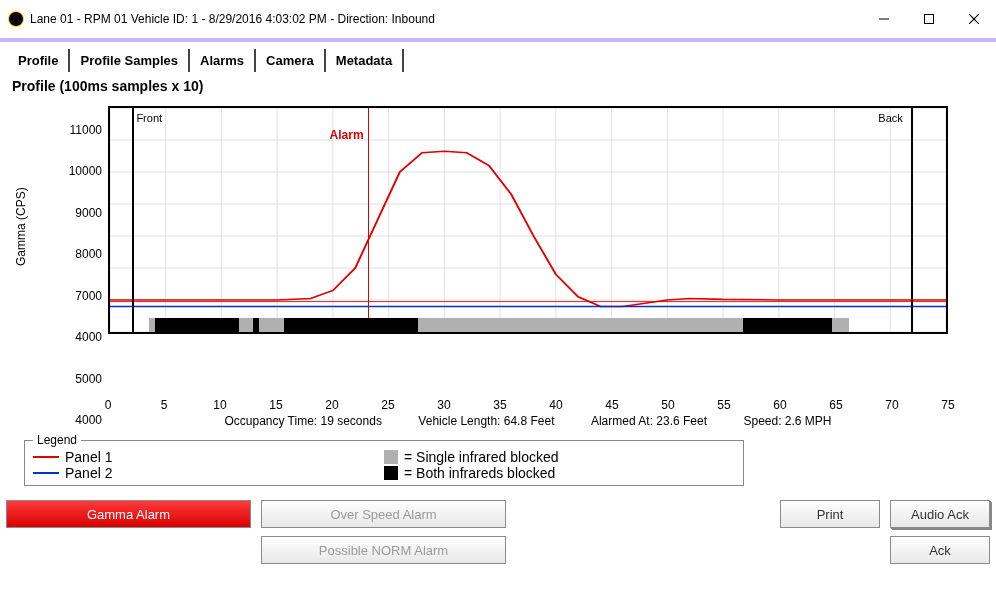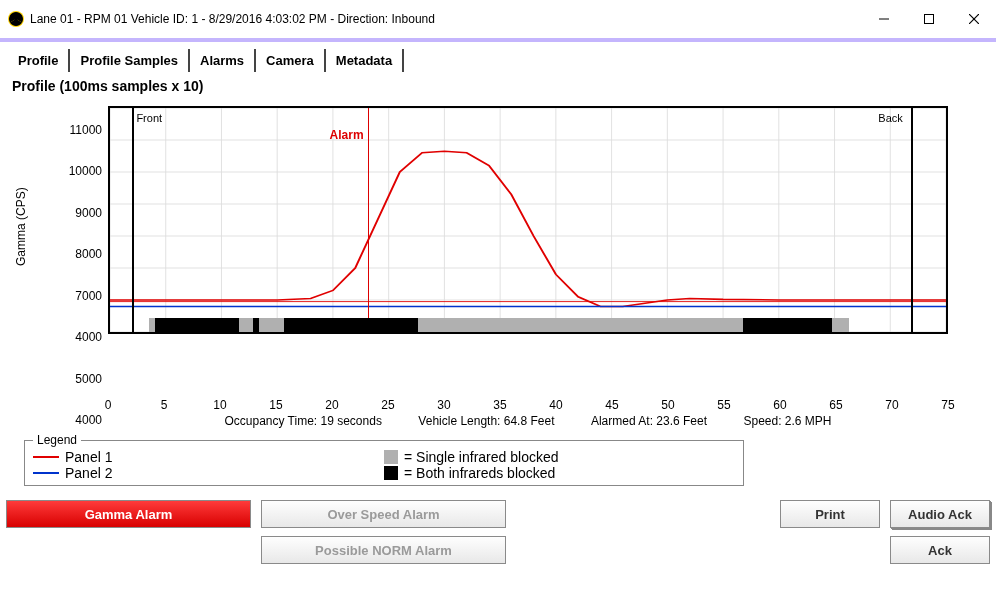--- a/index.html
+++ b/index.html
@@ -171,21 +171,21 @@
   .buttonbar {
     margin: 10px 6px 0 6px;
     display: flex;
     gap: 10px;
   }
   .btn {
     height: 28px;
     background: linear-gradient(#fefefe, #e8e8e8);
     border: 1px solid #8a8a8a;
     display: flex; align-items: center; justify-content: center;
-    font-size: 13px; font-weight: bold;
+    font-size: 13px; font-weight: normal;
     color: #333;
   }
   .btn.wide { width: 245px; }
   .btn.med  { width: 100px; }
   .btn.danger {
     background: linear-gradient(#ff3b3b, #d80000);
     color: #fff;
   }
   .btn.disabled { color: #9a9a9a; }
   .btn.shadow { box-shadow: 1px 1px 0 #888, 2px 2px 0 #888; }

